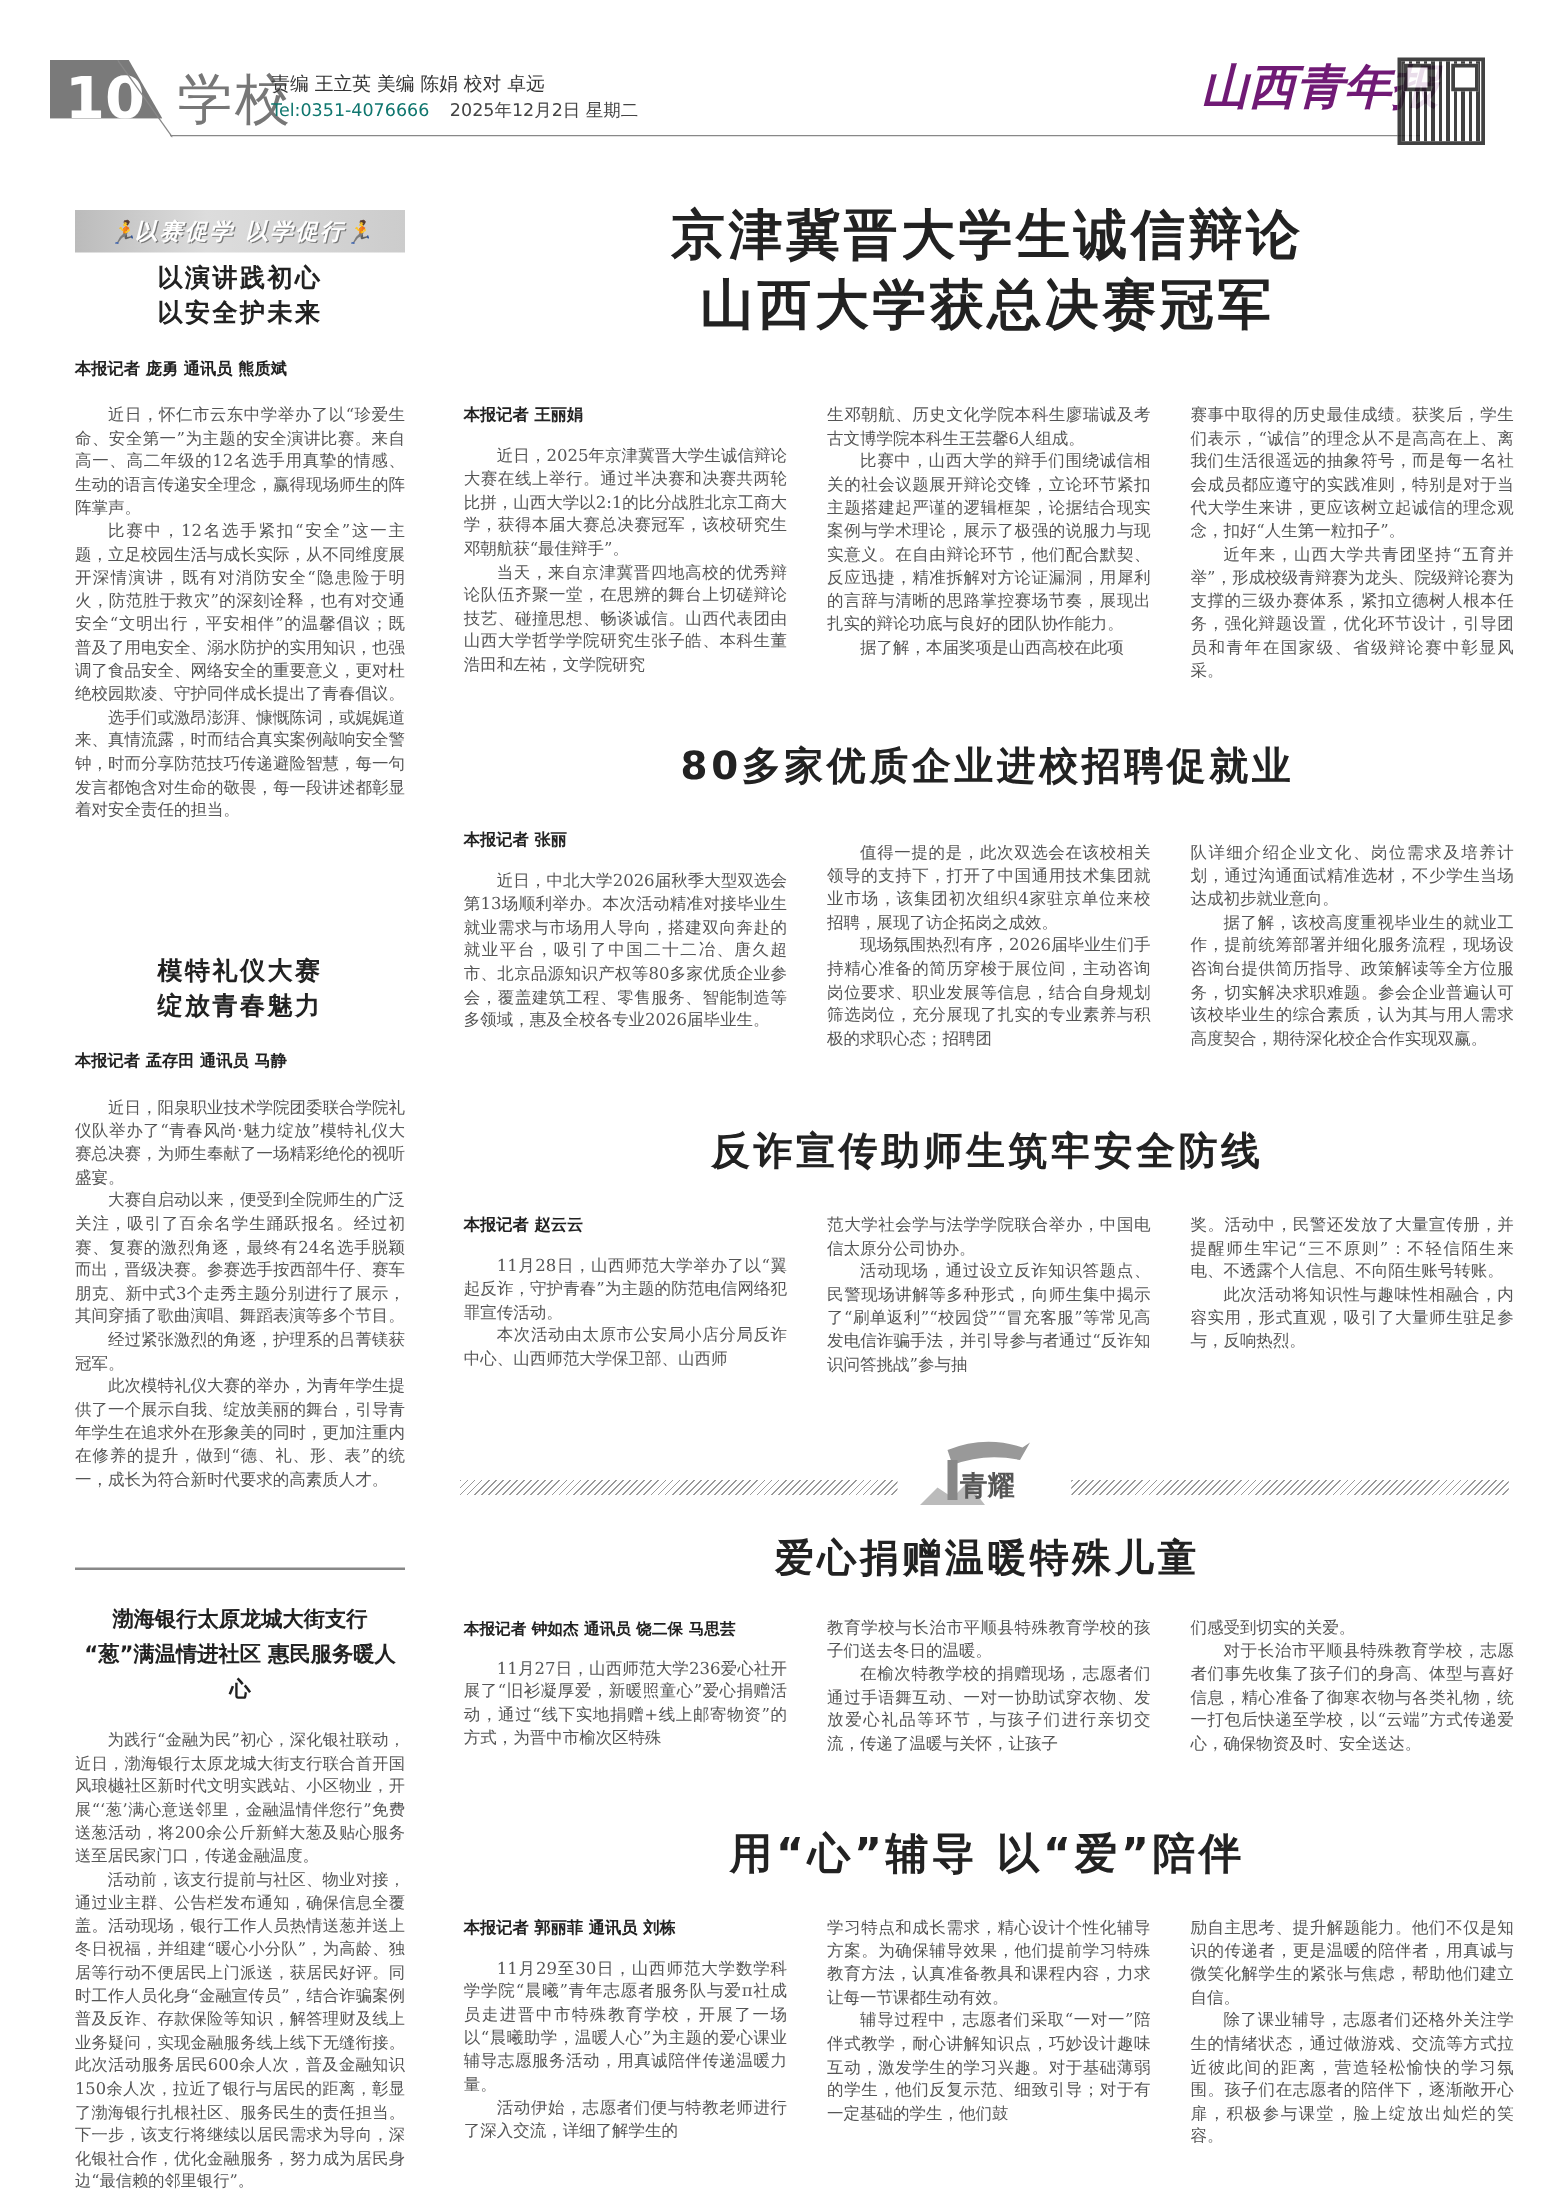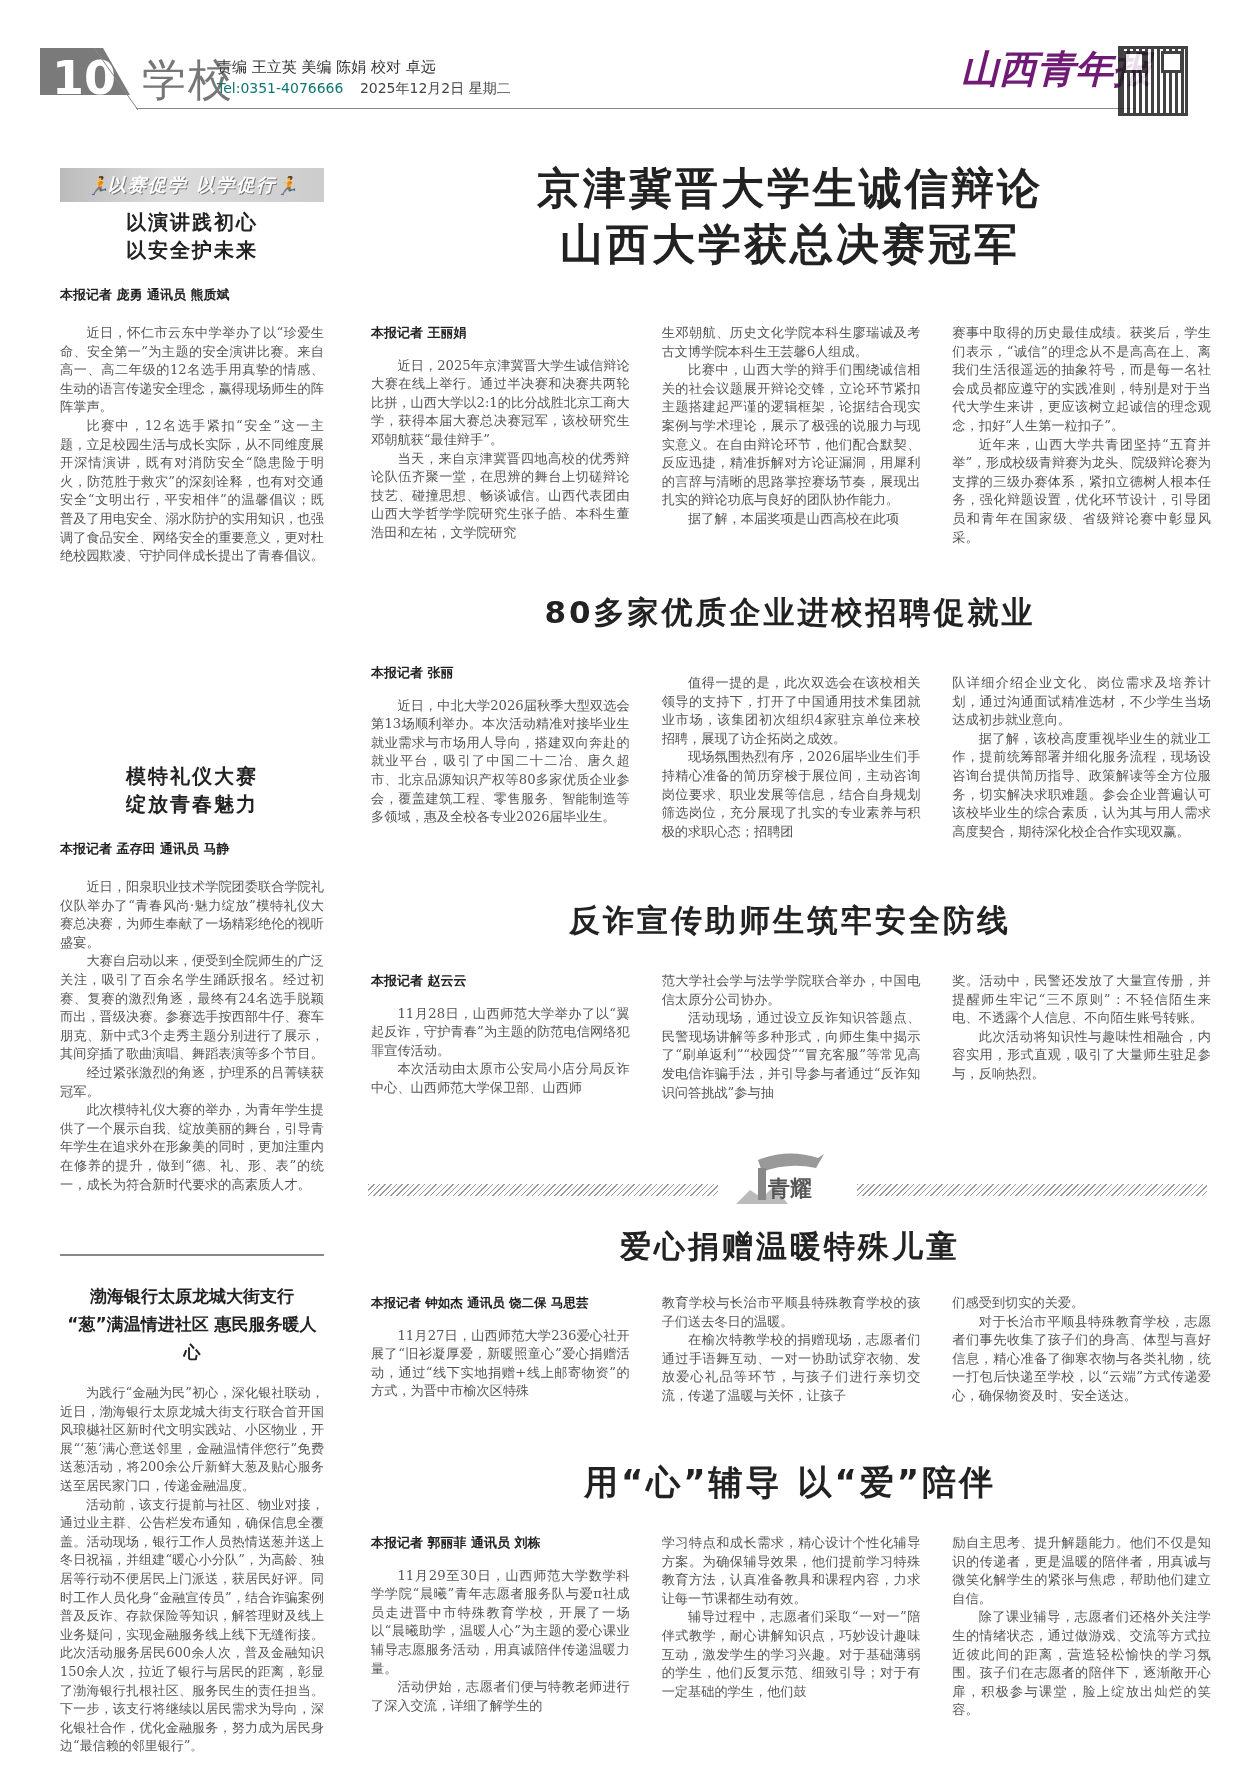--- a/index.html
+++ b/index.html
@@ -58,20 +58,21 @@
 
 <div class="abs" style="left:60px;top:208px;width:264px;">
   <div class="sidehead">
     <div>以演讲践初心</div>
     <div>以安全护未来</div>
   </div>
   <div class="byline" style="margin-top:22px;">本报记者 庞勇 通讯员 熊质斌</div>
   <div class="body" style="margin-top:20px;">
     <p>近日，怀仁市云东中学举办了以“珍爱生命、安全第一”为主题的安全演讲比赛。来自高一、高二年级的12名选手用真挚的情感、生动的语言传递安全理念，赢得现场师生的阵阵掌声。</p>
     <p>比赛中，12名选手紧扣“安全”这一主题，立足校园生活与成长实际，从不同维度展开深情演讲，既有对消防安全“隐患险于明火，防范胜于救灾”的深刻诠释，也有对交通安全“文明出行，平安相伴”的温馨倡议；既普及了用电安全、溺水防护的实用知识，也强调了食品安全、网络安全的重要意义，更对杜绝校园欺凌、守护同伴成长提出了青春倡议。</p>
+    <p>选手们或激昂澎湃、慷慨陈词，或娓娓道来、真情流露，时而结合真实案例敲响安全警钟，时而分享防范技巧传递避险智慧，每一句发言都饱含对生命的敬畏，每一段讲述都彰显着对安全责任的担当。</p>
   </div>
 </div>
 
 <div class="abs" style="left:60px;top:762px;width:264px;">
   <div class="sidehead">
     <div>模特礼仪大赛</div>
     <div>绽放青春魅力</div>
   </div>
   <div class="byline" style="margin-top:22px;">本报记者 孟存田 通讯员 马静</div>
   <div class="body" style="margin-top:20px;">

